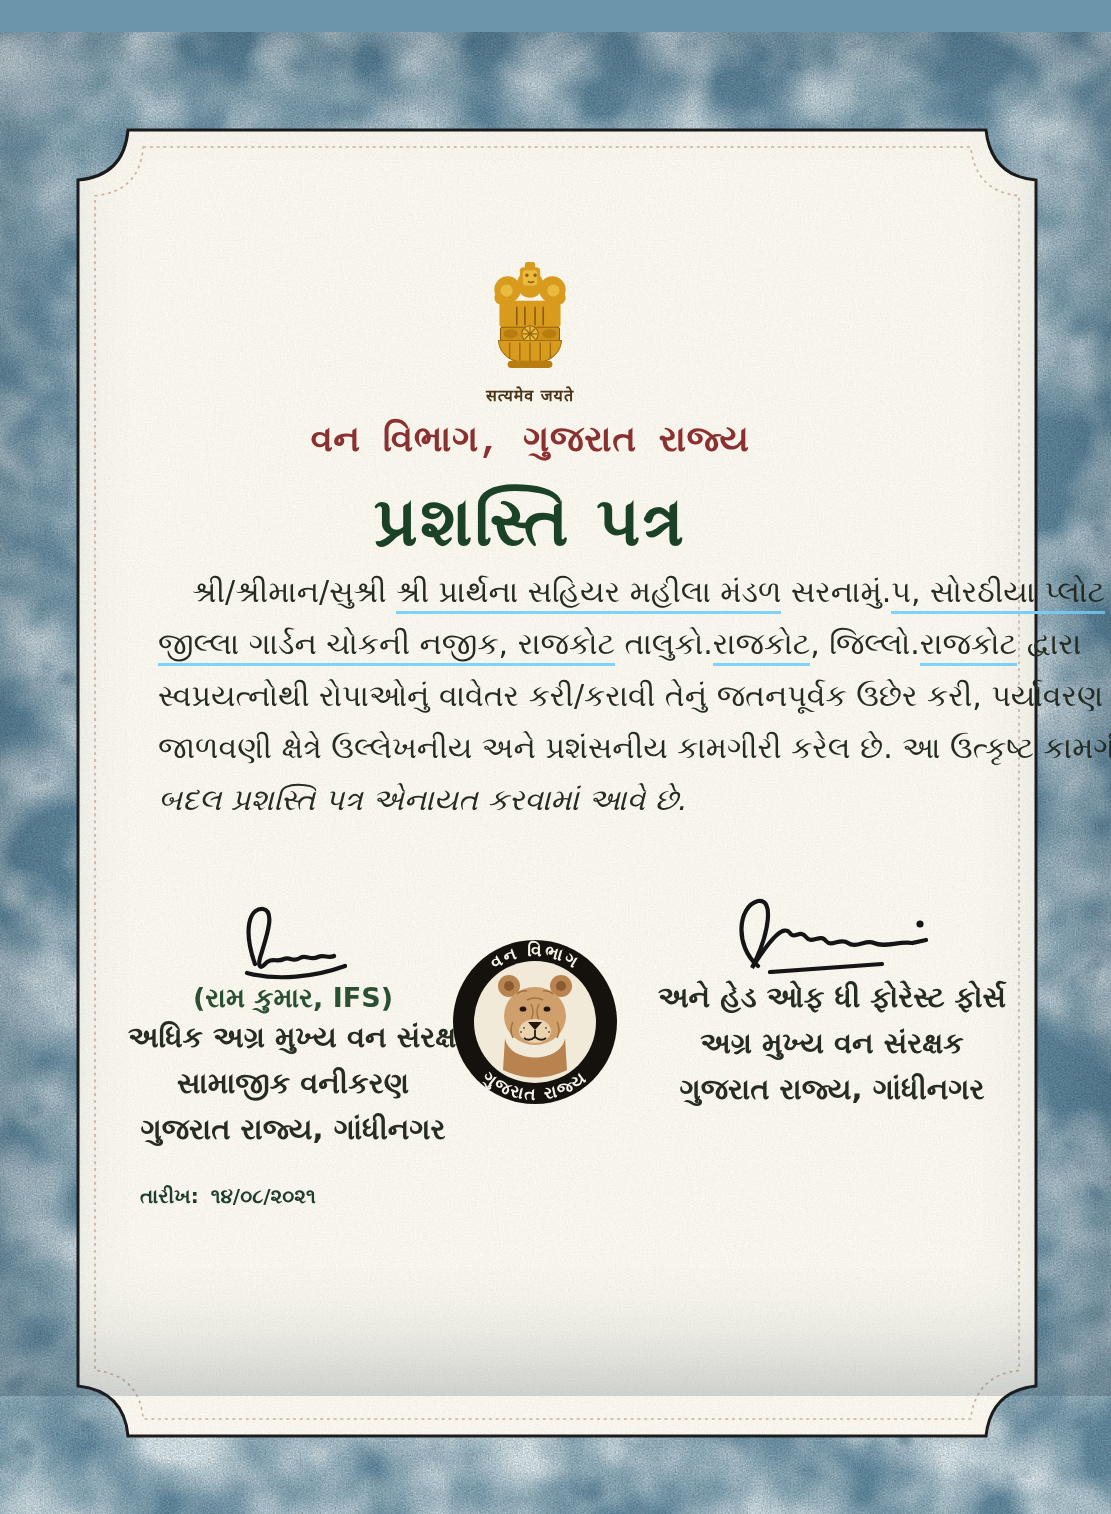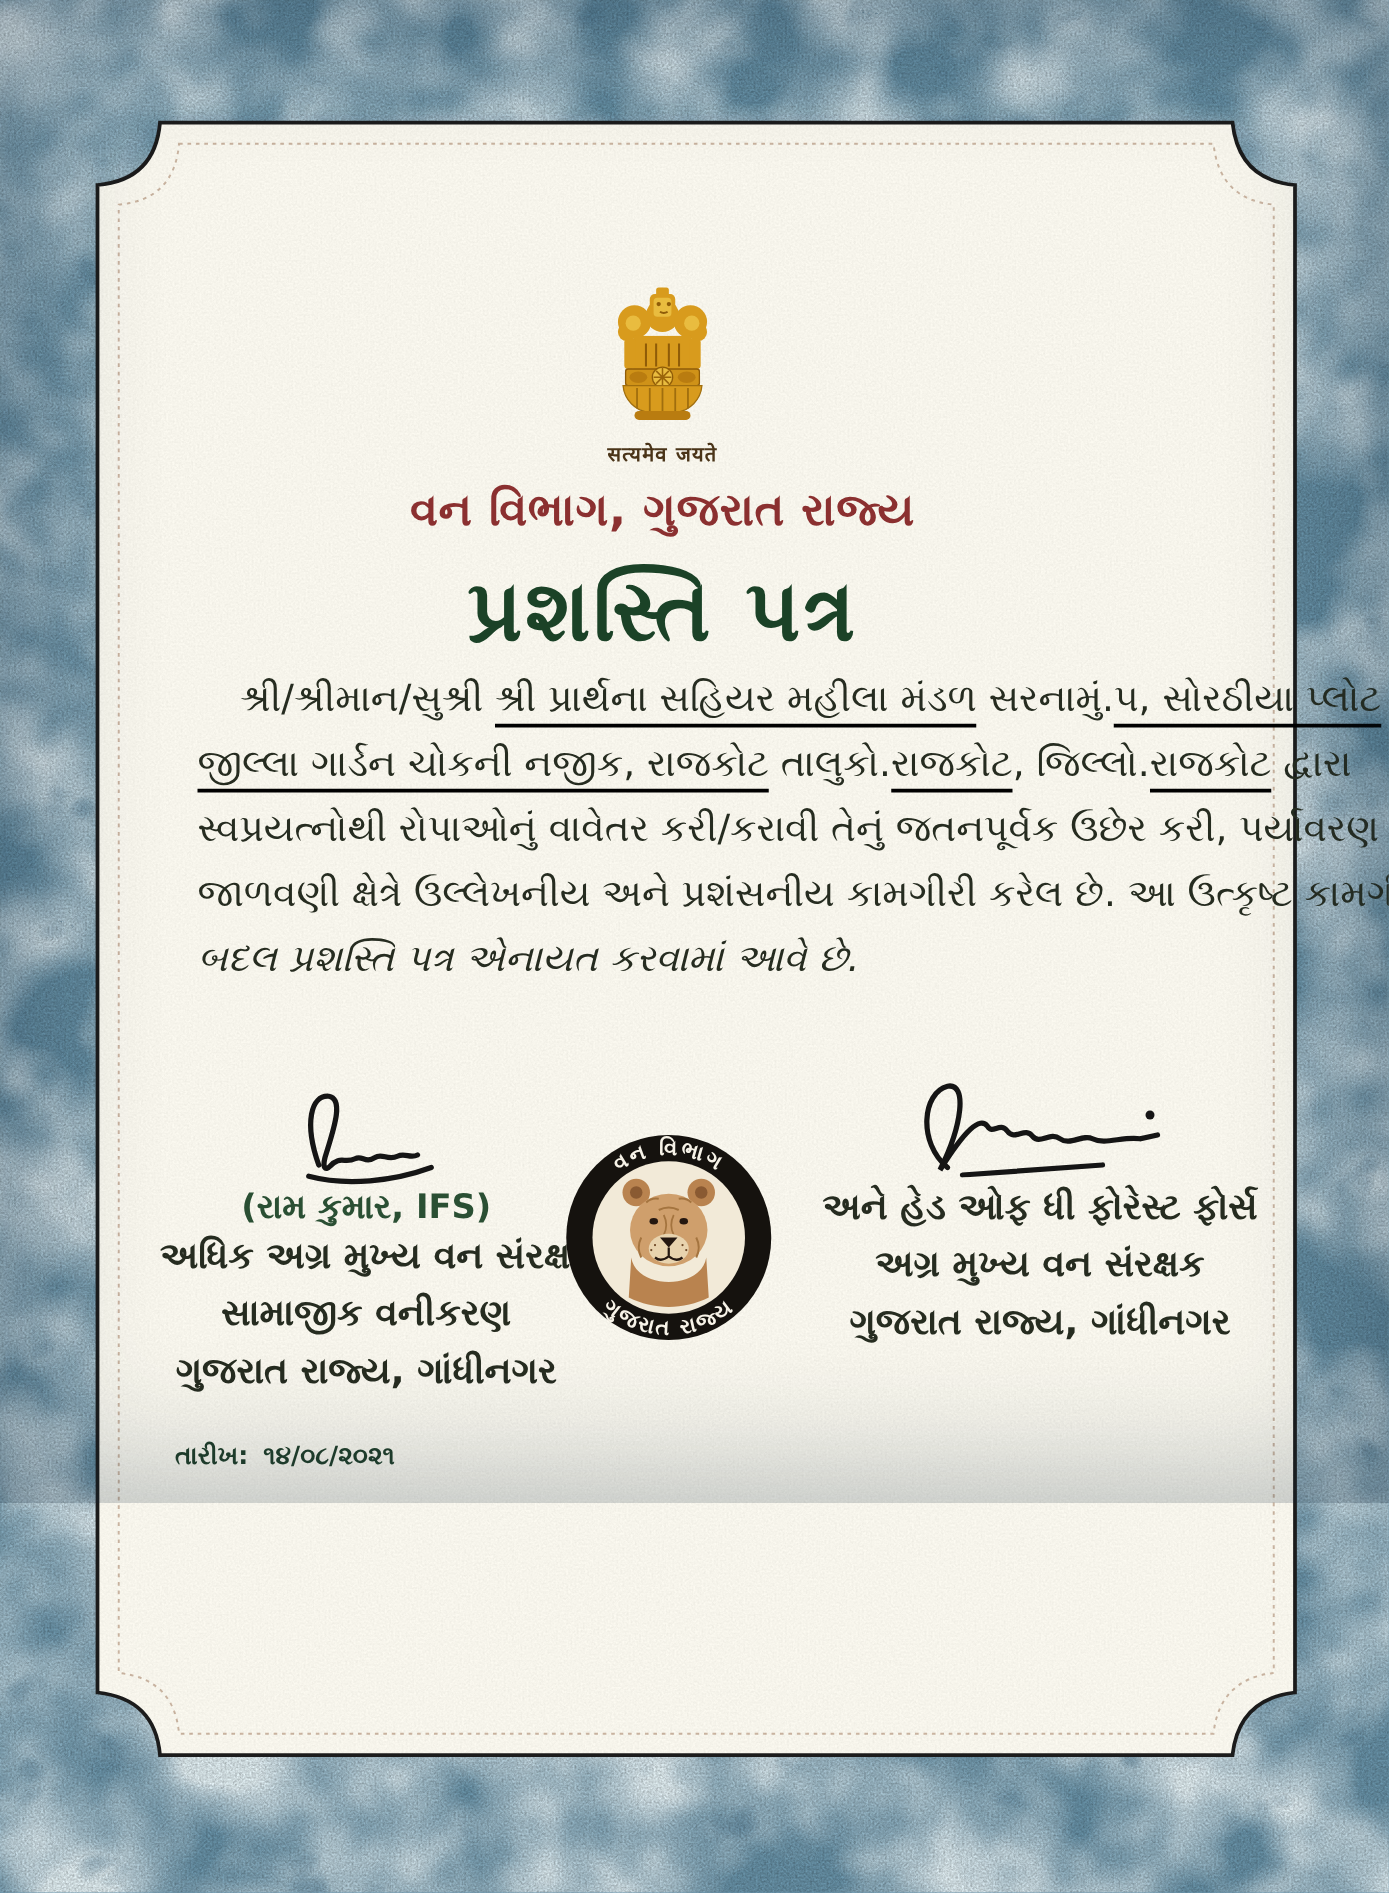--- a/index.html
+++ b/index.html
@@ -1,39 +1,39 @@
 <!DOCTYPE html>
 <html style="--border_blue: #6a95ab; --panel_cream: #fcfaf1; --maroon: #8b3030; --title_green: #1b4227; --body_ink: #262c20; --name_green: #2a4f33; --footer_green: #1f3d29; --emblem_gold: #d89b1d; --seal_ring: #15120e; --lion_tan: #cf9f6c;"><head>
 <meta charset="utf-8">
 <style>
   html,body{margin:0;padding:0;width:1111px;height:1514px;overflow:hidden;}
   body{font-family:"DejaVu Sans","Liberation Sans",sans-serif;background:#6a95ab;position:relative;}
-  .stage{position:absolute;inset:0;width:1111px;height:1202px;}
+  .stage{position:absolute;inset:0;width:1111px;height:1364px;margin-top:32px;}
   svg.bg{position:absolute;left:0;top:0;display:block;}
   .content{position:absolute;inset:0;}
   .vignette{position:absolute;inset:0;pointer-events:none;
     box-shadow:inset 0 0 110px 14px rgba(24,46,66,.30);z-index:50;}
 
   .emblem-wrap{position:absolute;left:480px;top:228px;width:100px;text-align:center;}
   .emblem-wrap svg{display:block;margin:0 auto;}
   .motto{position:absolute;left:440px;top:352px;width:180px;text-align:center;
     font-size:16px;font-weight:bold;color:#4a3418;letter-spacing:1px;}
 
   .dept{position:absolute;left:50px;top:388px;width:960px;text-align:center;
-    font-size:36px;font-weight:bold;color:var(--maroon,#8b3030);letter-spacing:.5px;}
+    font-size:36px;font-weight:bold;color:var(--maroon,#8b3030);letter-spacing:.5px;font-family:Liberation Mono, monospace;}
   .title{position:absolute;left:50px;top:450px;width:960px;text-align:center;
     font-size:68px;font-weight:bold;color:var(--title_green,#1b4227);letter-spacing:2px;}
 
   .body-par{position:absolute;left:158px;top:534px;width:794px;
     font-size:30px;color:var(--body_ink,#262c20);font-weight:500;}
   .bline{height:52px;line-height:52px;text-align:justify;text-align-last:justify;
     white-space:nowrap;overflow:visible;}
   .bline.first{text-indent:34px;}
   .bline.last{text-align-last:left;font-style:italic;}
-  .u{border-bottom:3px solid #000000;padding-bottom:2px;}
+  .u{border-bottom:3px solid #7dd3fc;padding-bottom:2px;}
 
   .sig-block{position:absolute;text-align:center;color:var(--body_ink,#23291e);}
   .sig-block svg{display:block;margin:0 auto;}
   .sig-left{left:128px;top:868px;width:330px;text-align:center;}
   .sig-right{left:634px;top:856px;width:396px;}
   .signame{font-size:27px;font-weight:bold;color:var(--name_green,#2a4f33);
     white-space:nowrap;margin-top:2px;}
   .role{font-size:29px;font-weight:bold;line-height:46px;white-space:nowrap;}
 
   .seal{position:absolute;left:451px;top:906px;width:168px;height:168px;}

